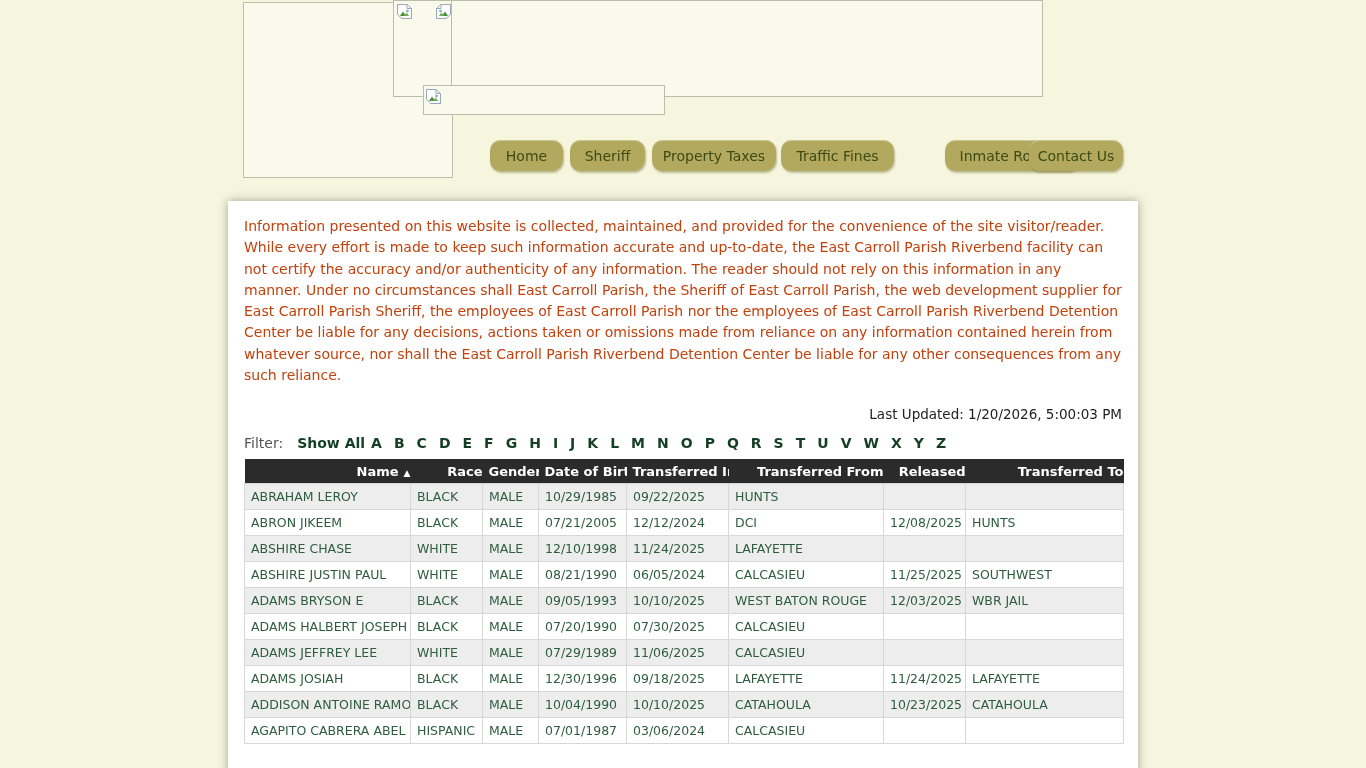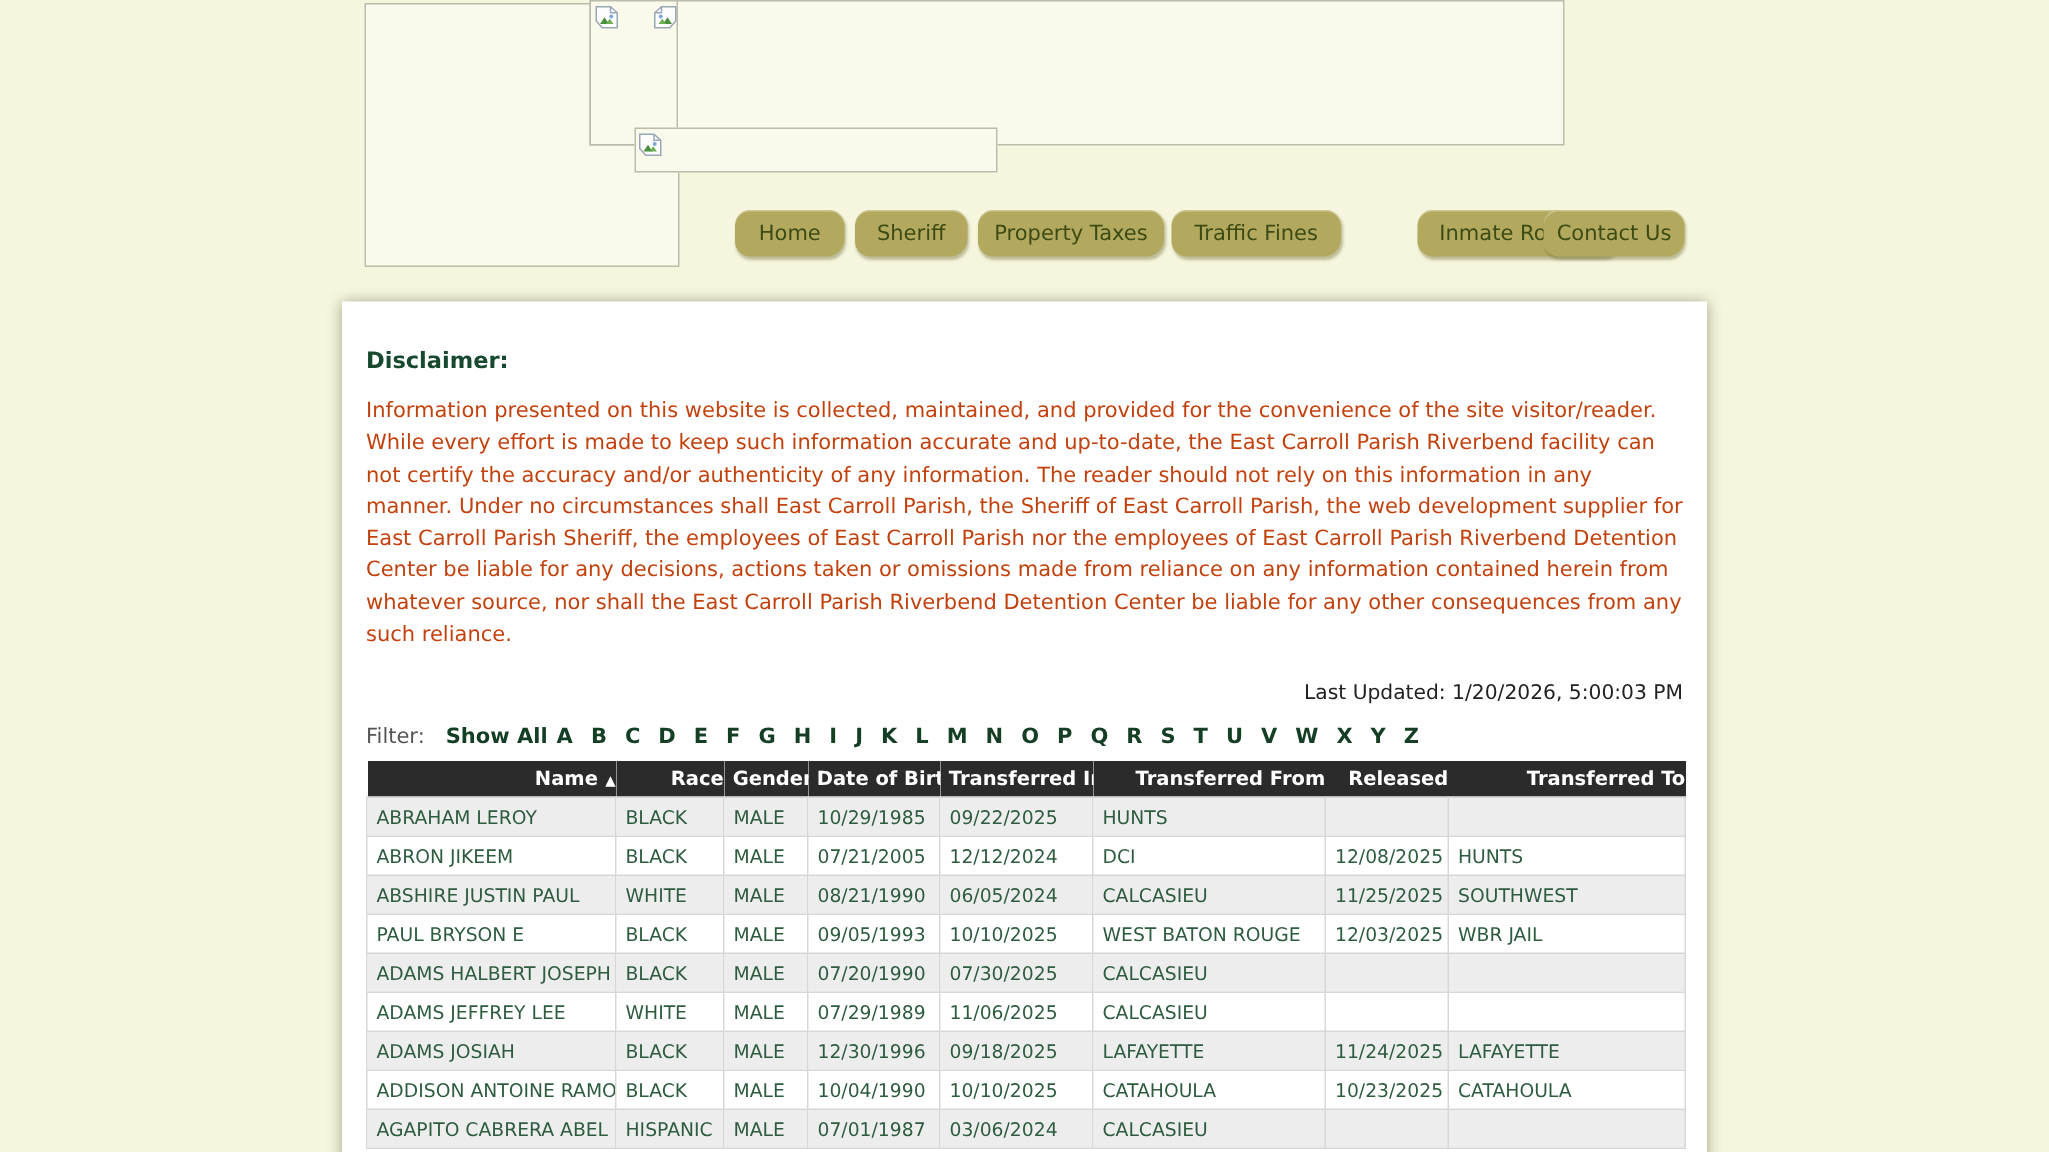--- a/index.html
+++ b/index.html
@@ -110,21 +110,20 @@
 <nav id="nav">
     <div class="nav-button" style="left: 490px; width: 73px;">Home</div>
     <div class="nav-button" style="left: 570px; width: 75px;">Sheriff</div>
     <div class="nav-button" style="left: 652px; width: 124px;">Property Taxes</div>
     <div class="nav-button" style="left: 781px; width: 113px;">Traffic Fines</div>
     <div class="nav-button" style="left: 945px; width: 135px;">Inmate Rosters</div>
     <div class="nav-button" style="left: 1029px; width: 94px;">Contact Us</div>
   </nav>
 
 <div id="main-card">
-  <div id="disclaimer-heading">Disclaimer:</div>
   <div id="disclaimer-body">Information presented on this website is collected, maintained, and provided for the convenience of the site visitor/reader. While every effort is made to keep such information accurate and up-to-date, the East Carroll Parish Riverbend facility can not certify the accuracy and/or authenticity of any information. The reader should not rely on this information in any manner. Under no circumstances shall East Carroll Parish, the Sheriff of East Carroll Parish, the web development supplier for East Carroll Parish Sheriff, the employees of East Carroll Parish nor the employees of East Carroll Parish Riverbend Detention Center be liable for any decisions, actions taken or omissions made from reliance on any information contained herein from whatever source, nor shall the East Carroll Parish Riverbend Detention Center be liable for any other consequences from any such reliance.</div>
 
   <div id="last-updated">
     <span class="lu-label">Last Updated:</span>
     <span>1/20/2026, 5:00:03 PM</span>
   </div>
 
   <div id="filter-row">
     <span id="filter-label">Filter:</span><span class="filter-link" id="filter-show-all">Show All</span><span id="filter-letters"><span class="filter-link">A</span><span class="filter-link">B</span><span class="filter-link">C</span><span class="filter-link">D</span><span class="filter-link">E</span><span class="filter-link">F</span><span class="filter-link">G</span><span class="filter-link">H</span><span class="filter-link">I</span><span class="filter-link">J</span><span class="filter-link">K</span><span class="filter-link">L</span><span class="filter-link">M</span><span class="filter-link">N</span><span class="filter-link">O</span><span class="filter-link">P</span><span class="filter-link">Q</span><span class="filter-link">R</span><span class="filter-link">S</span><span class="filter-link">T</span><span class="filter-link">U</span><span class="filter-link">V</span><span class="filter-link">W</span><span class="filter-link">X</span><span class="filter-link">Y</span><span class="filter-link">Z</span></span>
   </div>
@@ -167,31 +166,41 @@
           <td>ABRON JIKEEM</td>
           <td>BLACK</td>
           <td>MALE</td>
           <td>07/21/2005</td>
           <td>12/12/2024</td>
           <td>DCI</td>
           <td>12/08/2025</td>
           <td>HUNTS</td>
         </tr>
         <tr>
+          <td>ABSHIRE CHASE</td>
+          <td>WHITE</td>
+          <td>MALE</td>
+          <td>12/10/1998</td>
+          <td>11/24/2025</td>
+          <td>LAFAYETTE</td>
+          <td></td>
+          <td></td>
+        </tr>
+        <tr>
           <td>ABSHIRE JUSTIN PAUL</td>
           <td>WHITE</td>
           <td>MALE</td>
           <td>08/21/1990</td>
           <td>06/05/2024</td>
           <td>CALCASIEU</td>
           <td>11/25/2025</td>
           <td>SOUTHWEST</td>
         </tr>
         <tr>
-          <td>PAUL BRYSON E</td>
+          <td>ADAMS BRYSON E</td>
           <td>BLACK</td>
           <td>MALE</td>
           <td>09/05/1993</td>
           <td>10/10/2025</td>
           <td>WEST BATON ROUGE</td>
           <td>12/03/2025</td>
           <td>WBR JAIL</td>
         </tr>
         <tr>
           <td>ADAMS HALBERT JOSEPH</td>

